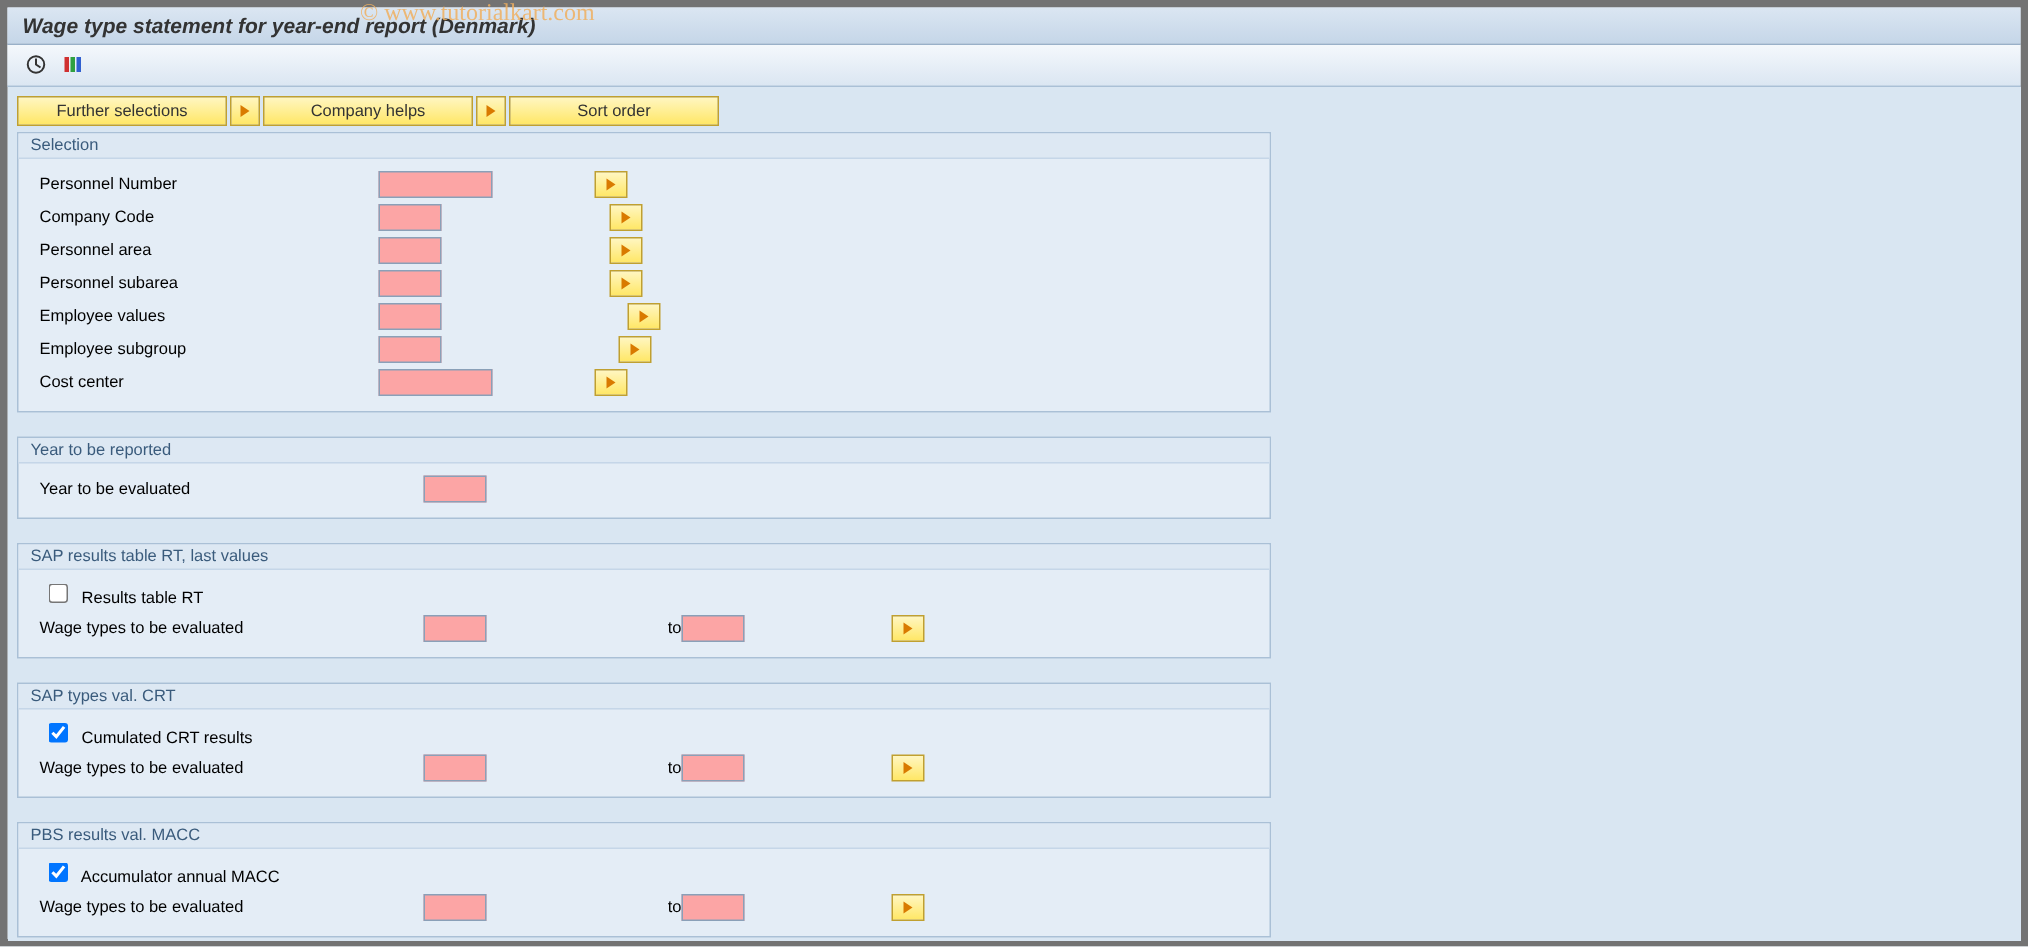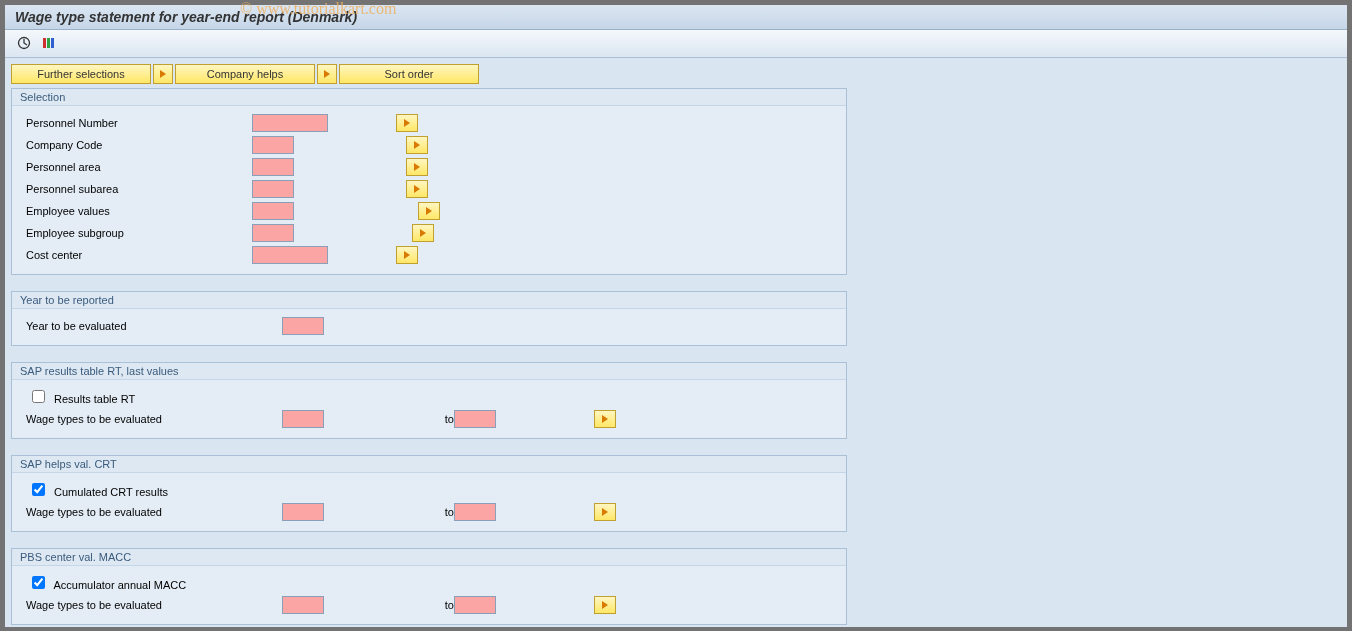--- a/index.html
+++ b/index.html
@@ -219,21 +219,21 @@
             <input class="input sm" style="">
             <span style="width:90px"></span>
             <div class="multiple-btn">
                 <span class="arrow-right-glyph"></span>
               </div>
           </div>
         </div>
       </div>
 
       <div class="groupbox">
-        <div class="grouptitle">SAP helps val. CRT</div>
+        <div class="grouptitle">SAP types val. CRT</div>
         <div class="groupbody">
           <div class="row">
             <span class="lbl indent">
               <input type="checkbox" class="chk" checked="" style="">
               <span>Cumulated CRT results</span>
             </span>
           </div>
           <div class="row">
             <span class="lbl" style="width:260px">Wage types to be evaluated</span>
             <input class="input sm" style="">
@@ -242,21 +242,21 @@
             <input class="input sm" style="">
             <span style="width:90px"></span>
             <div class="multiple-btn">
                 <span class="arrow-right-glyph"></span>
               </div>
           </div>
         </div>
       </div>
 
       <div class="groupbox" style="margin-bottom:0;">
-        <div class="grouptitle">PBS center val. MACC</div>
+        <div class="grouptitle">PBS results val. MACC</div>
         <div class="groupbody">
           <div class="row">
             <span class="lbl indent">
               <input type="checkbox" class="chk" checked="" style="">
               <span>Accumulator annual MACC</span>
             </span>
           </div>
           <div class="row">
             <span class="lbl" style="width:260px">Wage types to be evaluated</span>
             <input class="input sm" style="">

